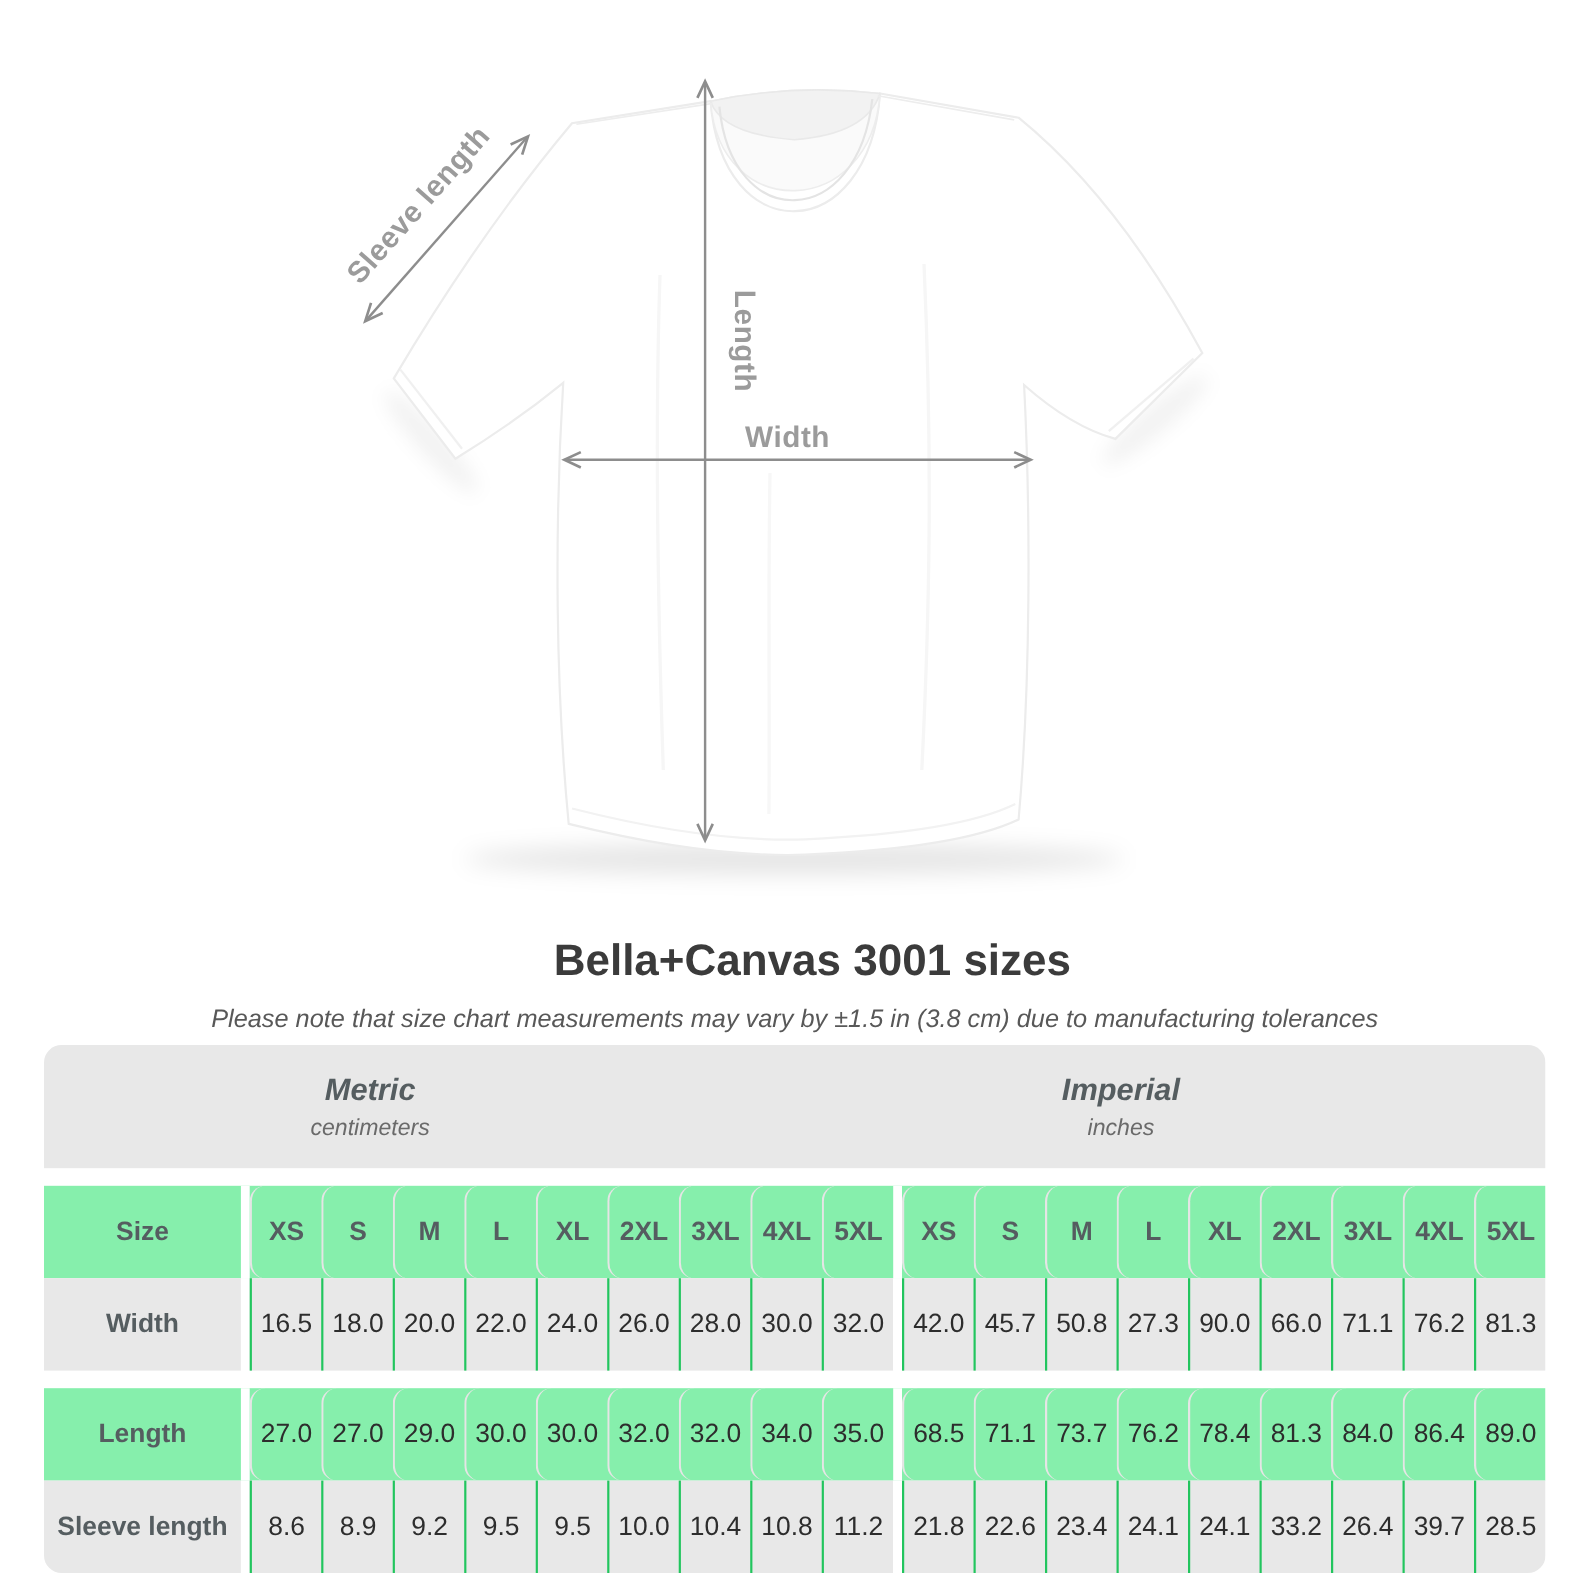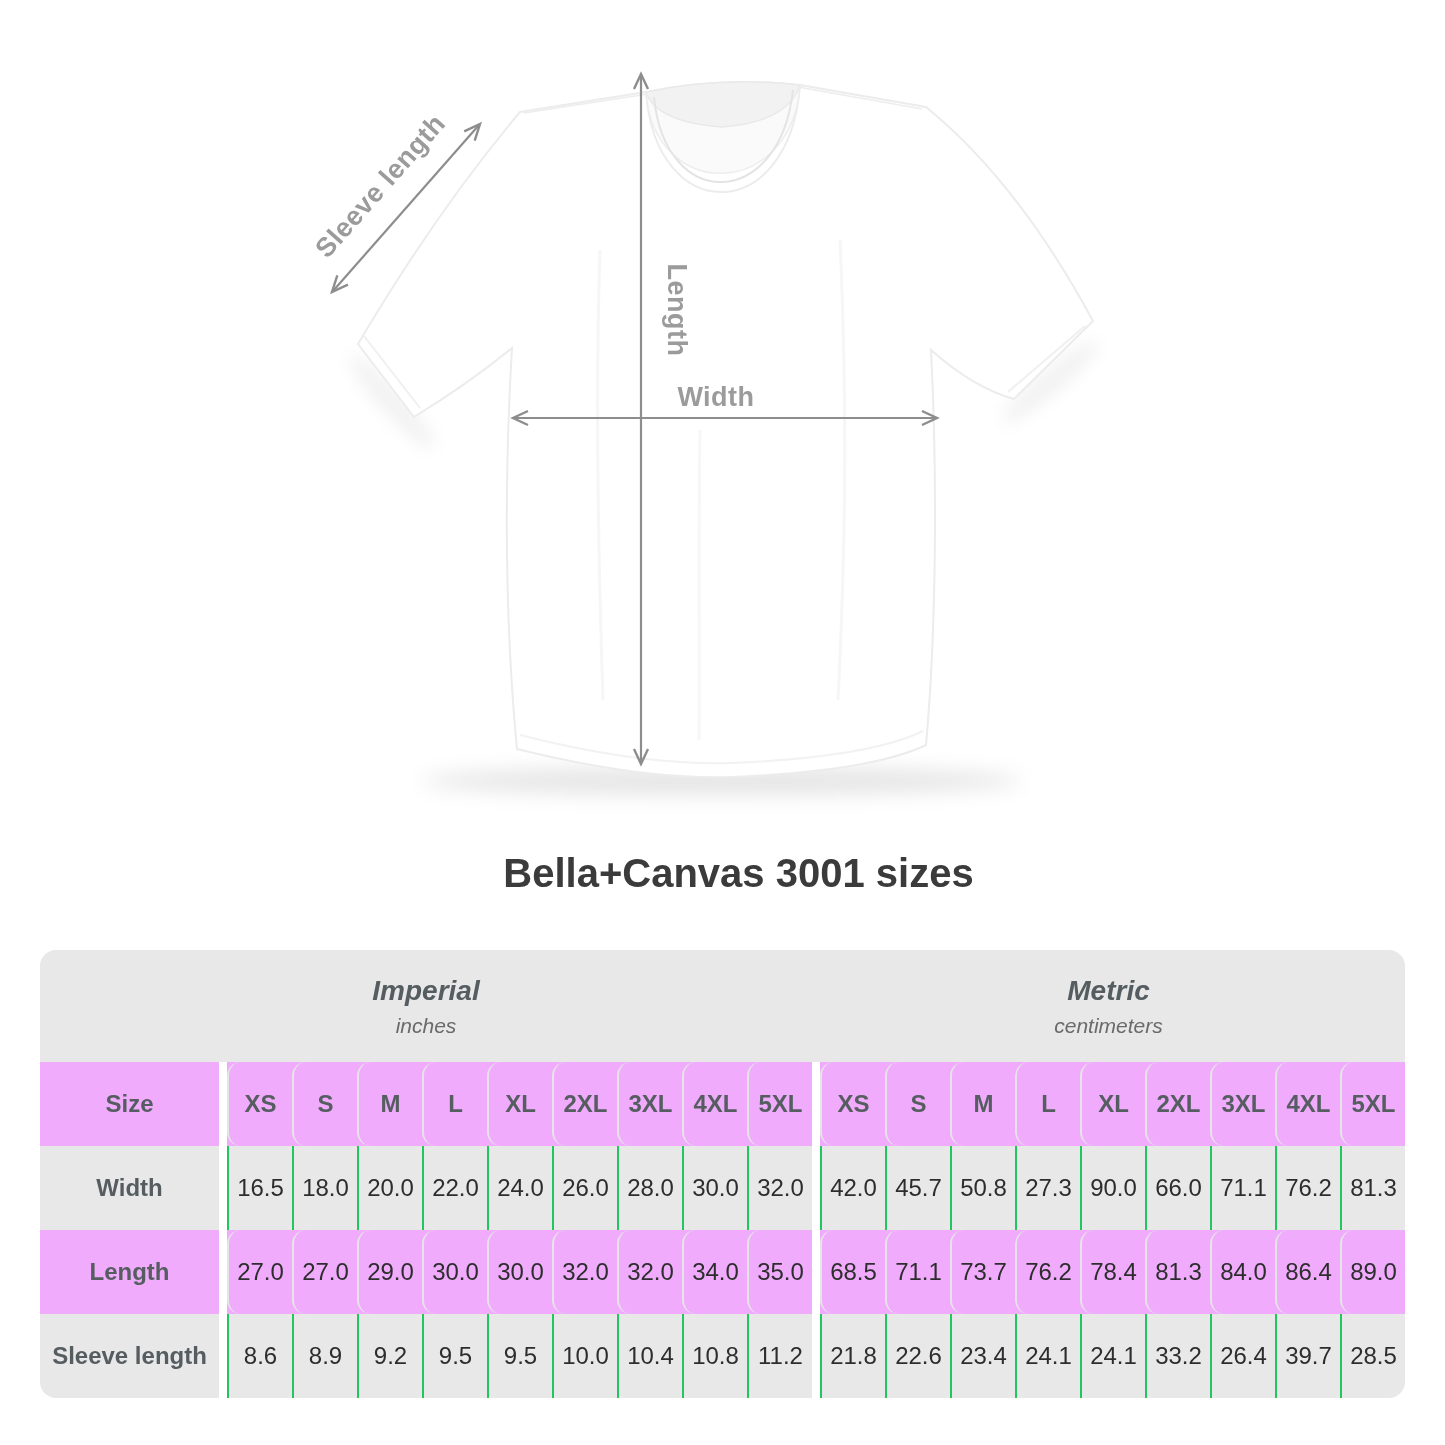--- a/index.html
+++ b/index.html
@@ -24,21 +24,21 @@
   .band-sec{display:flex;flex-direction:column;align-items:center;justify-content:center;gap:7px;}
   .band-sec.imp{width:772px;}
   .band-sec.met{width:593px;}
   .band-title{font-size:28px;font-weight:bold;font-style:italic;color:var(--head,#555d60);}
   .band-sub{font-size:21px;font-style:italic;color:#6a6a6a;}
 
   .trow{display:grid;grid-template-columns:179px 8px repeat(9,1fr) 8px repeat(9,1fr);height:84px;}
   .cell{display:flex;align-items:center;justify-content:center;font-size:24px;color:#2d2d2d;}
   .cell.label{font-weight:bold;color:var(--head,#555d60);}
   .hdr .c{font-weight:bold;color:var(--head,#555d60);}
-  .t-white{background:#f0abfc;}
+  .t-white{background:#86efac;margin-top:16px;}
   .t-white .c{border-left:2px solid #e5e5e5;border-radius:14px;}
   .t-gray .cell{background:var(--gray,#e8e8e8);border-left:2px solid #22c55e;}
   .t-gray .cell.label{border-left:none;}
   .gap{background:#fff;}
 </style>
 </head>
 <body>
 
 <div class="page">
 
@@ -96,31 +96,32 @@
       <path class="arrow-head" d="M 474.7,140.6 L 480,124 L 464.2,131.4"></path>
       <path class="arrow-head" d="M 347.9,284.6 L 332,292 L 337.3,275.4"></path>
     </g>
 
     <text class="mlabel" transform="translate(668,310) rotate(90)" text-anchor="middle">Length</text>
     <text class="mlabel" x="716" y="406" text-anchor="middle">Width</text>
     <text class="mlabel" transform="translate(387,192) rotate(-48.5)" text-anchor="middle">Sleeve length</text>
   </svg>
 
   <h1 class="title">Bella+Canvas 3001 sizes</h1>
+  <p class="subtitle">Please note that size chart measurements may vary by ±1.5 in (3.8 cm) due to manufacturing tolerances</p>
 
   <div class="size-table">
 
     <div class="band">
+      <div class="band-sec met">
+        <div class="band-title">Metric</div>
+        <div class="band-sub">centimeters</div>
+      </div>
       <div class="band-sec imp">
         <div class="band-title">Imperial</div>
         <div class="band-sub">inches</div>
-      </div>
-      <div class="band-sec met">
-        <div class="band-title">Metric</div>
-        <div class="band-sub">centimeters</div>
       </div>
     </div>
 
     <div class="trow t-white hdr">
       <div class="cell label">Size</div>
       <div class="gap"></div>
       <div class="cell c">XS</div>
       <div class="cell c">S</div>
       <div class="cell c">M</div>
       <div class="cell c">L</div>

